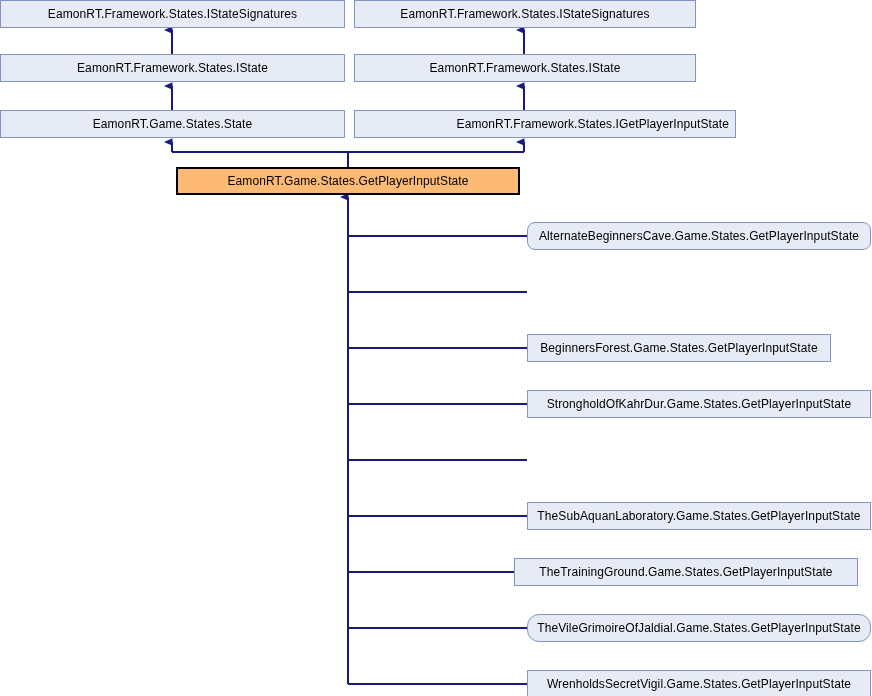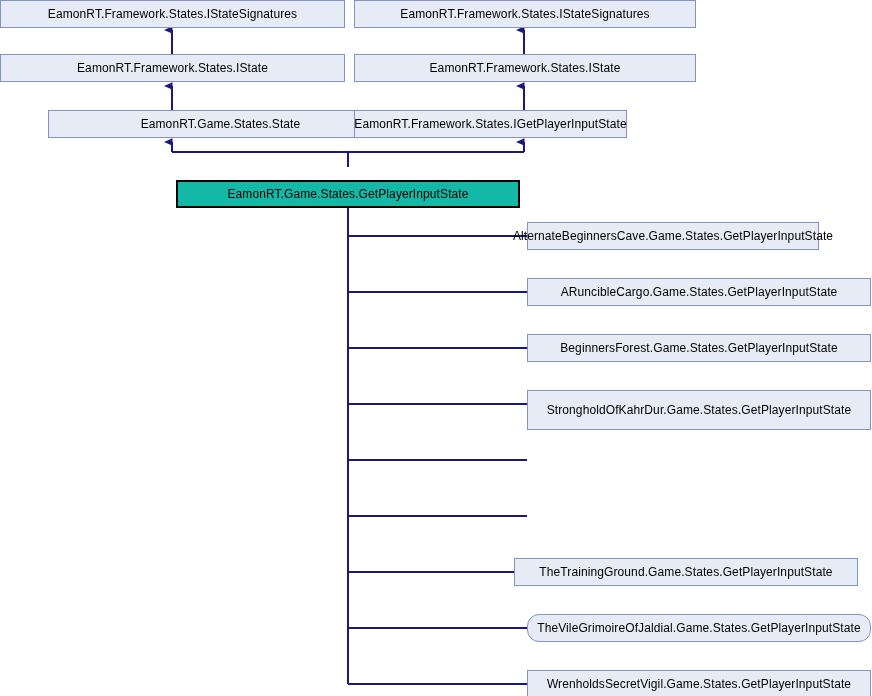--- a/index.html
+++ b/index.html
@@ -36,23 +36,22 @@
     line-height: 1;
     color: #000000;
     white-space: nowrap;
     letter-spacing: 0.1px;
   }
   .node.base {
     background: #e7ebf5;
     border: 1px solid #8294c4;
   }
   .node.current {
-    background: #14b8a6;
+    background: #fdba74;
     border: 2px solid #000000;
-    margin-top: 13px;
   }
   .node-label {
     display: block;
     padding: 0 6px;
     pointer-events: none;
   }
 </style>
 </head>
 <body>
 
@@ -104,49 +103,49 @@
   </div>
 
   <div class="node base" style="left:0px; top:54px; width:345px; height:28px;">
     <span class="node-label">EamonRT.Framework.States.IState</span>
   </div>
 
   <div class="node base" style="left:354px; top:54px; width:342px; height:28px;">
     <span class="node-label">EamonRT.Framework.States.IState</span>
   </div>
 
-  <div class="node base" style="left:0px; top:110px; width:345px; height:28px;margin-left:48px;">
+  <div class="node base" style="left:0px; top:110px; width:345px; height:28px;">
     <span class="node-label">EamonRT.Game.States.State</span>
   </div>
 
-  <div class="node base" style="left:354px; top:110px; width:273px; height:28px;">
+  <div class="node base" style="left:354px; top:110px; width:382px; height:28px;justify-content:flex-end;">
     <span class="node-label">EamonRT.Framework.States.IGetPlayerInputState</span>
   </div>
 
   <div class="node current" style="left:176px; top:167px; width:344px; height:28px;">
     <span class="node-label">EamonRT.Game.States.GetPlayerInputState</span>
   </div>
 
-  <div class="node base" style="left:527px; top:222px; width:292px; height:28px;">
+  <div class="node base" style="left:527px; top:222px; width:344px; height:28px;border-radius:8px;">
     <span class="node-label">AlternateBeginnersCave.Game.States.GetPlayerInputState</span>
   </div>
 
-  <div class="node base" style="left:527px; top:278px; width:344px; height:28px;">
-    <span class="node-label">ARuncibleCargo.Game.States.GetPlayerInputState</span>
-  </div>
 
-  <div class="node base" style="left:527px; top:334px; width:344px; height:28px;">
+  <div class="node base" style="left:527px; top:334px; width:304px; height:28px;">
     <span class="node-label">BeginnersForest.Game.States.GetPlayerInputState</span>
   </div>
 
-  <div class="node base" style="left:527px; top:390px; width:344px; height:40px;">
+  <div class="node base" style="left:527px; top:390px; width:344px; height:28px;">
     <span class="node-label">StrongholdOfKahrDur.Game.States.GetPlayerInputState</span>
   </div>
 
 
+  <div class="node base" style="left:527px; top:502px; width:344px; height:28px;">
+    <span class="node-label">TheSubAquanLaboratory.Game.States.GetPlayerInputState</span>
+  </div>
 
   <div class="node base" style="left:514px; top:558px; width:344px; height:28px;">
     <span class="node-label">TheTrainingGround.Game.States.GetPlayerInputState</span>
   </div>
 
   <div class="node base" style="left:527px; top:614px; width:344px; height:28px;border-radius:12px;">
     <span class="node-label">TheVileGrimoireOfJaldial.Game.States.GetPlayerInputState</span>
   </div>
 
   <div class="node base" style="left:527px; top:670px; width:344px; height:28px;">

